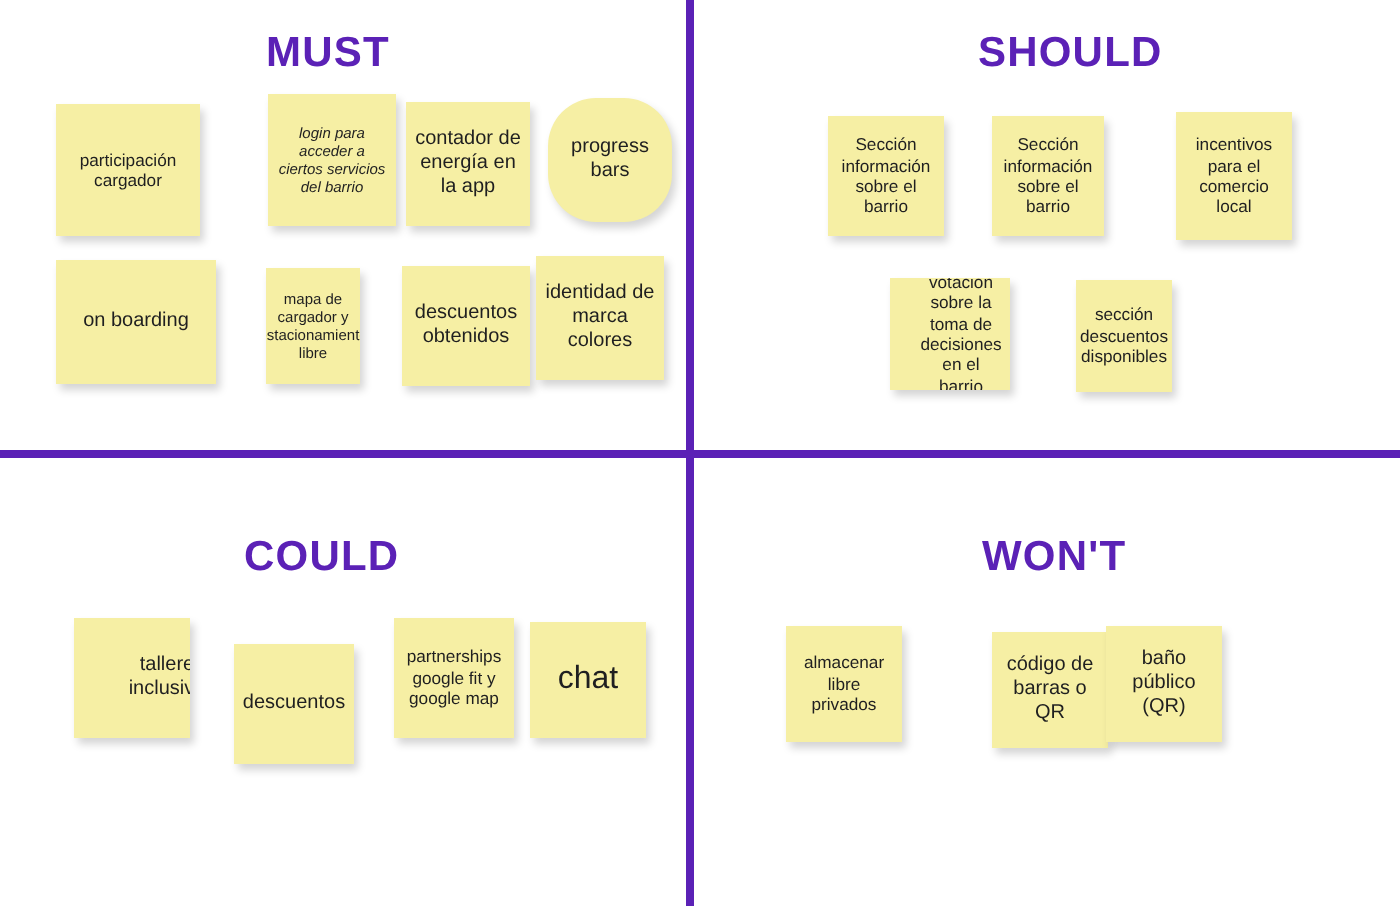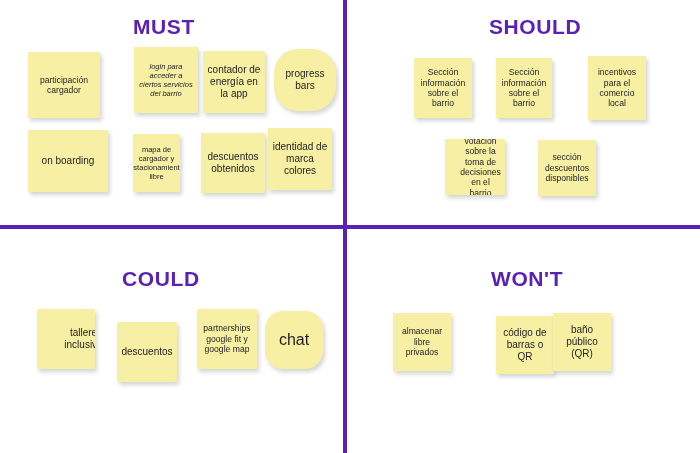--- a/index.html
+++ b/index.html
@@ -114,33 +114,33 @@
       </div>
       <div class="note sz-m" style="left: 496px; top: 58px; width: 56px; height: 60px;">
         <span>Sección información sobre el barrio</span>
       </div>
       <div class="note sz-m" style="left: 588px; top: 56px; width: 58px; height: 64px;">
         <span>incentivos para el comercio local</span>
       </div>
       <div class="note sz-m" style="left: 445px; top: 139px; width: 60px; height: 56px; padding-left: 15px;">
         <span>votación sobre la toma de decisiones en el barrio</span>
       </div>
-      <div class="note sz-m" style="left: 538px; top: 140px; width: 58px; height: 56px;">
+      <div class="note sz-m" style="left: 538px; top: 140px; width: 48px; height: 56px;">
         <span>sección descuentos disponibles</span>
       </div>
       <div class="note sz-l" style="left: 37px; top: 309px; width: 58px; height: 60px; padding-left: 44px;">
         <span>talleres inclusivos</span>
       </div>
       <div class="note sz-l" style="left: 117px; top: 322px; width: 60px; height: 60px;">
         <span>descuentos</span>
       </div>
       <div class="note sz-m" style="left: 197px; top: 309px; width: 60px; height: 60px;">
         <span>partnerships google fit y google map</span>
       </div>
-      <div class="note sz-xl" style="left: 265px; top: 311px; width: 58px; height: 58px; border-radius: 18px;">
+      <div class="note sz-xl" style="left: 265px; top: 311px; width: 58px; height: 58px;">
         <span>chat</span>
       </div>
       <div class="note sz-m" style="left: 393px; top: 313px; width: 58px; height: 58px;">
         <span>almacenar libre privados</span>
       </div>
       <div class="note sz-l" style="left: 472px; top: 316px; width: 58px; height: 58px; margin-left: 24px;">
         <span>código de barras o QR</span>
       </div>
       <div class="note sz-l" style="left: 553px; top: 313px; width: 58px; height: 58px;">
         <span>baño público (QR)</span>

